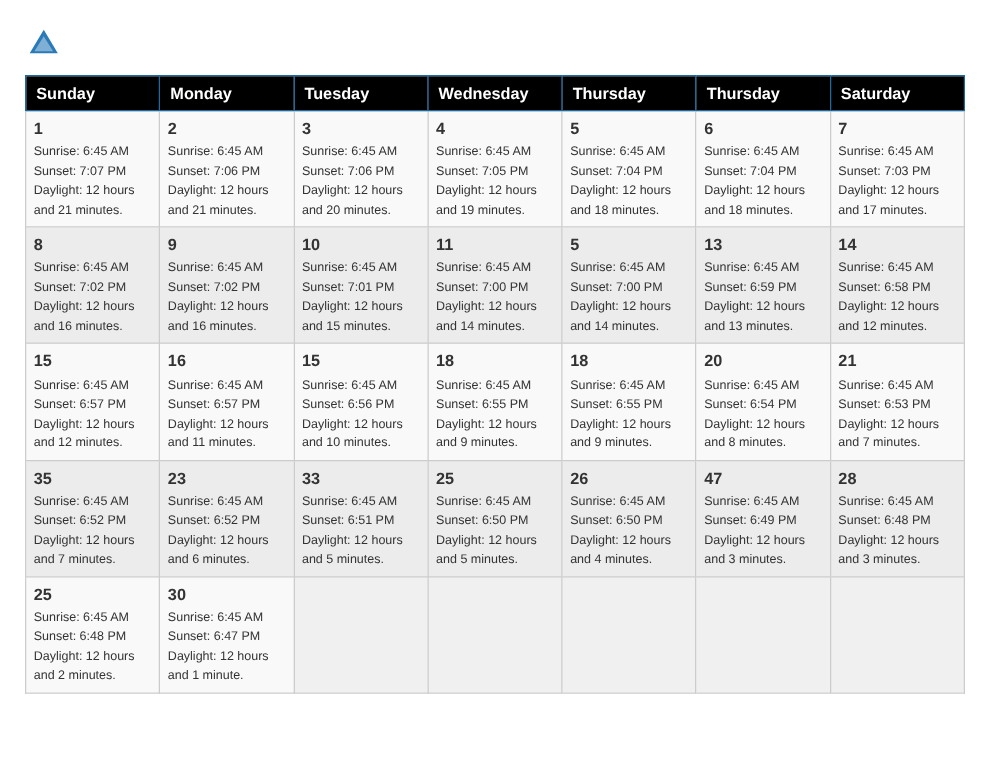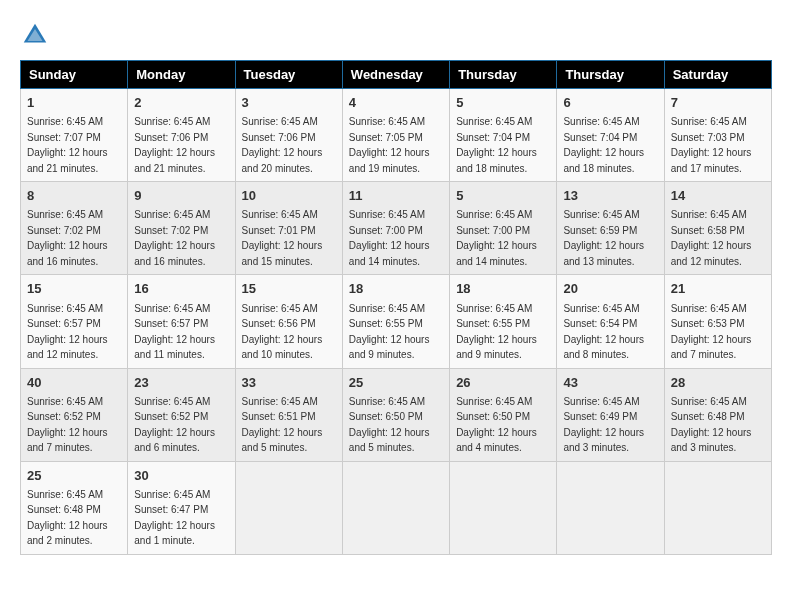--- a/index.html
+++ b/index.html
@@ -216,41 +216,41 @@
           <span class="day-num">20</span>
           <span class="day-info">Sunrise: 6:45 AM<br>Sunset: 6:54 PM<br>Daylight: 12 hours and 8 minutes.</span>
         </td>
         <td>
           <span class="day-num">21</span>
           <span class="day-info">Sunrise: 6:45 AM<br>Sunset: 6:53 PM<br>Daylight: 12 hours and 7 minutes.</span>
         </td>
       </tr>
       <tr>
         <td>
-          <span class="day-num">40</span>
+          <span class="day-num">35</span>
           <span class="day-info">Sunrise: 6:45 AM<br>Sunset: 6:52 PM<br>Daylight: 12 hours and 7 minutes.</span>
         </td>
         <td>
           <span class="day-num">23</span>
           <span class="day-info">Sunrise: 6:45 AM<br>Sunset: 6:52 PM<br>Daylight: 12 hours and 6 minutes.</span>
         </td>
         <td>
           <span class="day-num">33</span>
           <span class="day-info">Sunrise: 6:45 AM<br>Sunset: 6:51 PM<br>Daylight: 12 hours and 5 minutes.</span>
         </td>
         <td>
           <span class="day-num">25</span>
           <span class="day-info">Sunrise: 6:45 AM<br>Sunset: 6:50 PM<br>Daylight: 12 hours and 5 minutes.</span>
         </td>
         <td>
           <span class="day-num">26</span>
           <span class="day-info">Sunrise: 6:45 AM<br>Sunset: 6:50 PM<br>Daylight: 12 hours and 4 minutes.</span>
         </td>
         <td>
-          <span class="day-num">43</span>
+          <span class="day-num">47</span>
           <span class="day-info">Sunrise: 6:45 AM<br>Sunset: 6:49 PM<br>Daylight: 12 hours and 3 minutes.</span>
         </td>
         <td>
           <span class="day-num">28</span>
           <span class="day-info">Sunrise: 6:45 AM<br>Sunset: 6:48 PM<br>Daylight: 12 hours and 3 minutes.</span>
         </td>
       </tr>
       <tr>
         <td>
           <span class="day-num">25</span>

